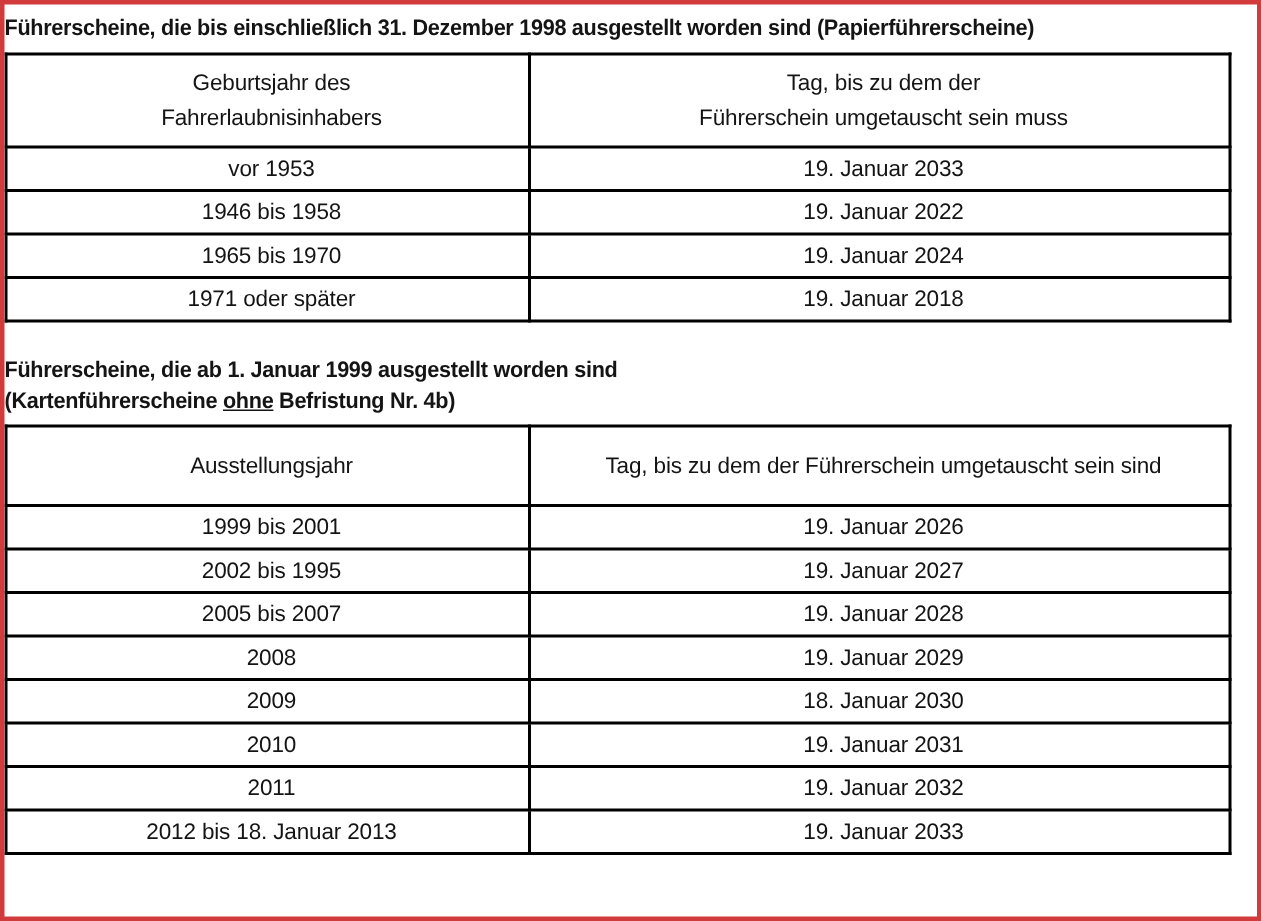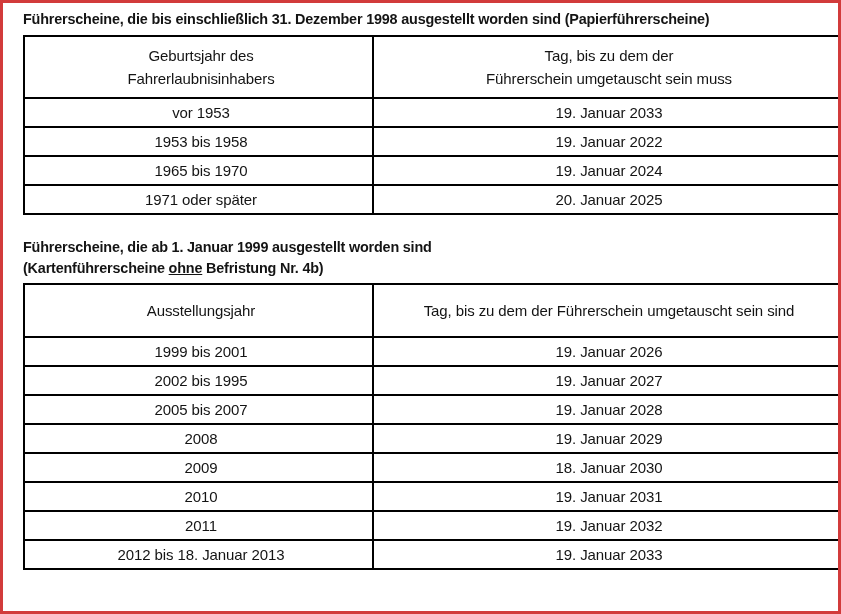--- a/index.html
+++ b/index.html
@@ -5,21 +5,21 @@
   html, body { margin: 0; padding: 0; background: #ffffff; }
   .page {
     position: relative;
     width: 841px;
     height: 614px;
     box-sizing: border-box;
     border: 3px solid #d23b3b;
     background: #ffffff;
     font-family: "Liberation Sans", sans-serif;
     color: #141414;
-    padding: 3px 0 0 20px;
+    padding: 3px 0 0 0;
     overflow: hidden;
   }
   .heading {
     font-weight: 700;
     font-size: 15px;
     line-height: 21px;
     white-space: nowrap;
     letter-spacing: -0.2px;
     transform: scaleX(0.96);
     transform-origin: 0 50%;
@@ -71,30 +71,30 @@
           <div>Führerschein umgetauscht sein muss</div>
         </th>
       </tr>
     </thead>
     <tbody>
       <tr>
         <td>vor 1953</td>
         <td>19. Januar 2033</td>
       </tr>
       <tr>
-        <td>1953 bis 1958</td>
+        <td>1946 bis 1958</td>
         <td>19. Januar 2022</td>
       </tr>
       <tr>
         <td>1965 bis 1970</td>
         <td>19. Januar 2024</td>
       </tr>
       <tr>
         <td>1971 oder später</td>
-        <td>20. Januar 2025</td>
+        <td>19. Januar 2018</td>
       </tr>
     </tbody>
   </table>
 
   <div class="heading heading-2">
     <div>Führerscheine, die ab 1. Januar 1999 ausgestellt worden sind</div>
     <div><span>(Kartenführerscheine </span><span class="u">ohne</span><span> Befristung Nr. 4b)</span></div>
   </div>
 
   <table class="t t2">

